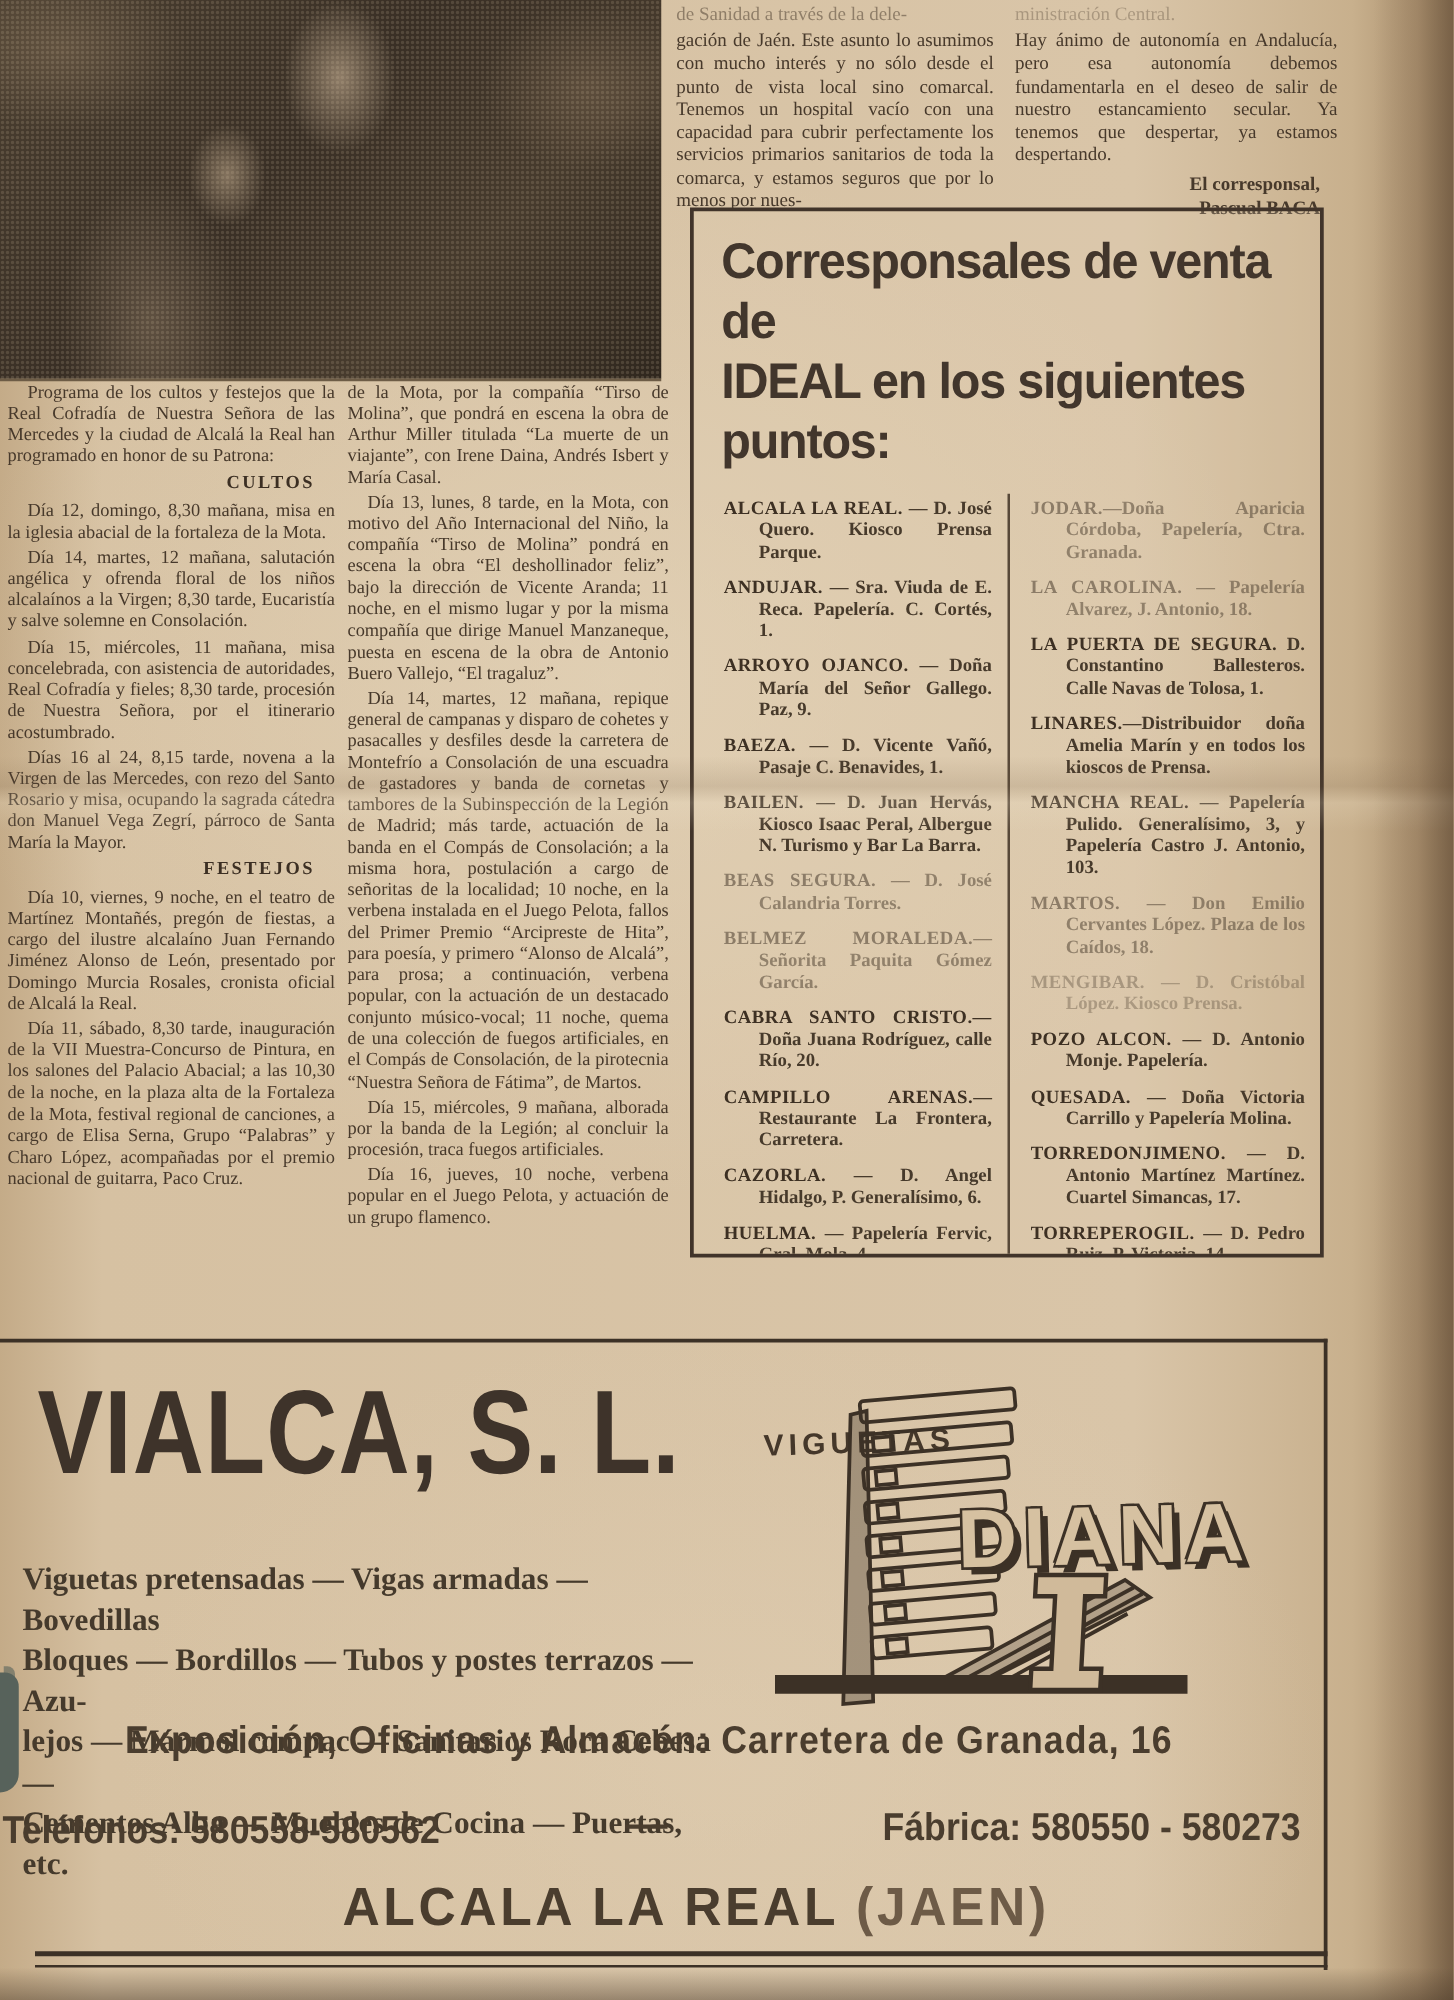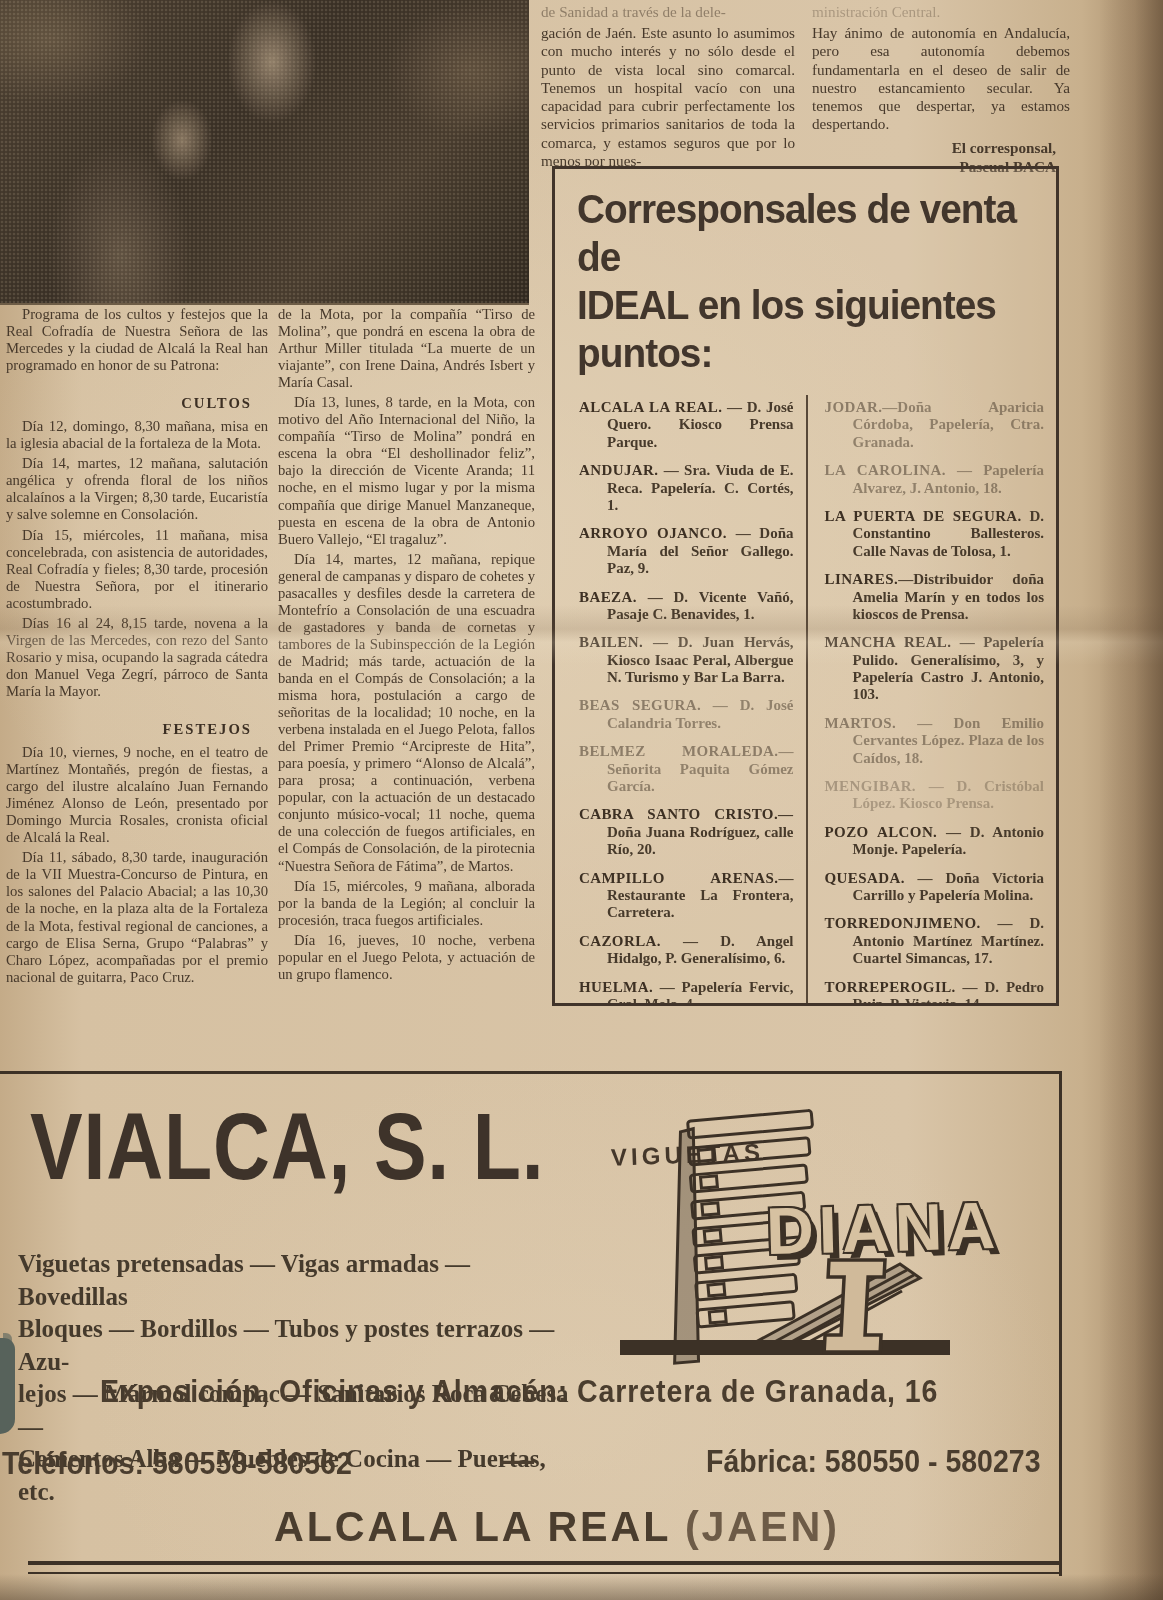--- a/index.html
+++ b/index.html
@@ -42,21 +42,21 @@
   .top-col.c2{left:812px;width:258px}
   .faded1{opacity:.5}
   .faded2{opacity:.32}
   .body-par{margin:0 0 3px;text-indent:16px;}
   .flush{text-indent:0}
   .signoff{font-weight:bold;text-align:right;padding-right:14px;margin:4px 0 0;line-height:1.25;}
   .art-col{position:absolute;top:306px;height:760px;overflow:hidden;text-align:justify;
     font-size:14.7px;line-height:1.16;}
   .art-col.left{left:6px;width:262px;font-family:Liberation Serif, serif;}
   .art-col.mid{left:278px;width:257px;}
-  .sec-heading{font-weight:bold;letter-spacing:2px;text-align:right;padding-right:16px;margin:21px 0 6px;color:#3c2f23;}
+  .sec-heading{font-weight:bold;letter-spacing:2px;text-align:right;padding-right:16px;margin:4px 0 6px;color:#3c2f23;}
   
   .corr-box{position:absolute;left:552px;top:166px;width:507px;height:840px;box-sizing:border-box;
     border:3px solid #41342a;background:rgba(226,210,184,.22);overflow:hidden;}
   .corr-title{font-family:"Liberation Sans",sans-serif;font-weight:bold;color:#42362c;
     font-size:40px;line-height:1.2;letter-spacing:-1px;margin:16px 0 0 22px;transform:scaleX(.97);transform-origin:left;}
   .corr-cols{display:flex;margin-top:18px;}
   .corr-col{width:50%;box-sizing:border-box;padding:4px 12px 0 24px;}
   .corr-col.rgt{border-left:2px solid #574838;padding-left:17px;}
   .entry{font-weight:bold;font-size:15px;line-height:1.16;text-align:justify;
     padding-left:28px;text-indent:-28px;margin:0 0 11px;color:#473a2b;}

